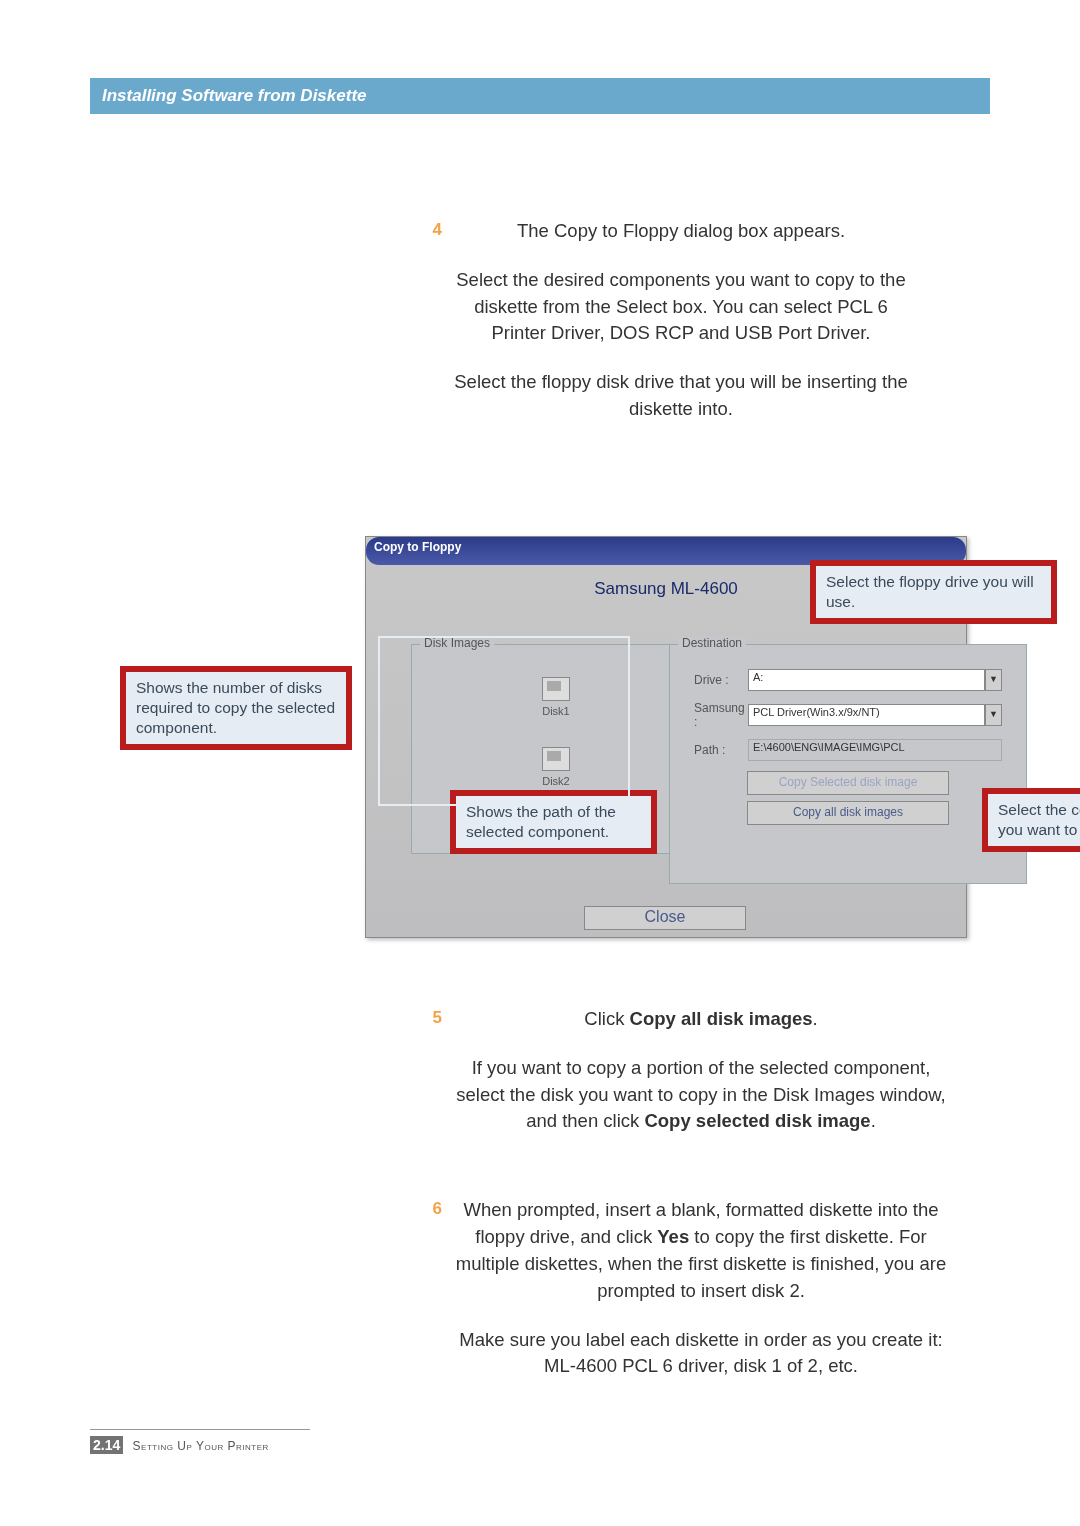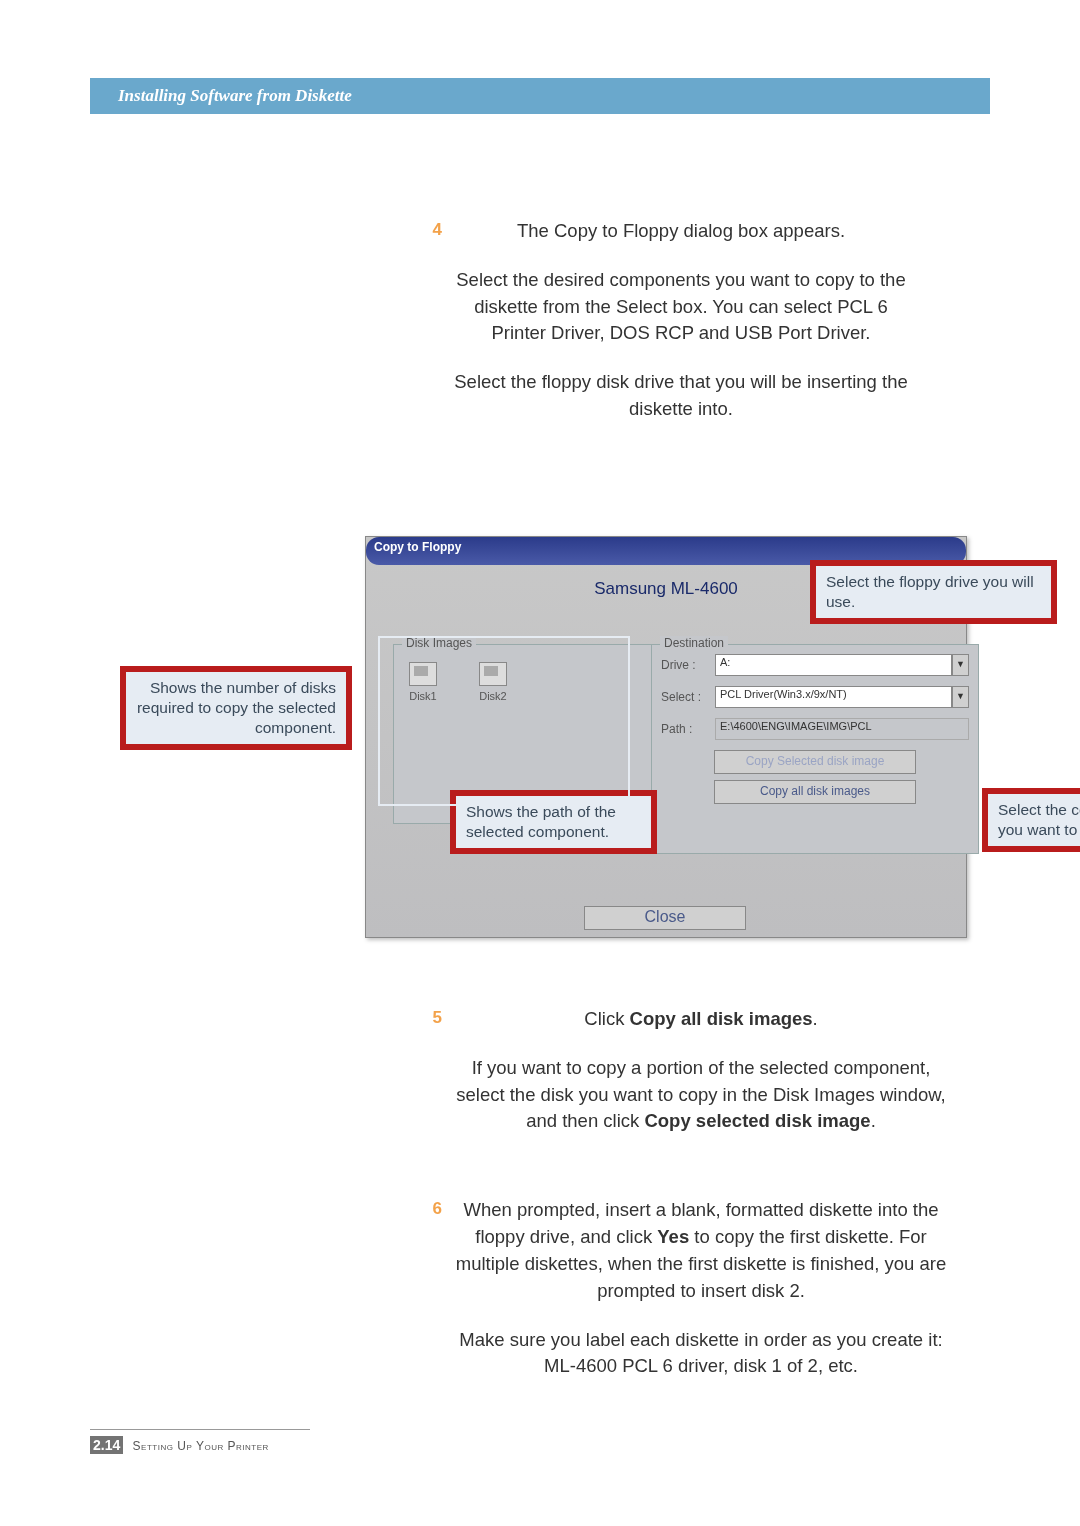--- a/index.html
+++ b/index.html
@@ -20,22 +20,21 @@
   }
   .header-bar {
     position: absolute;
     left: 90px;
     right: 90px;
     top: 78px;
     height: 36px;
     background: #6aa8cc;
     display: flex;
     align-items: center;
-    padding-left: 28px;
-    font-family: Liberation Serif, serif;
+    padding-left: 12px;
   }
   .header-bar span {
     color: #fff;
     font-style: italic;
     font-weight: bold;
     font-size: 17px;
   }
   .content {
     position: absolute;
     left: 420px;
@@ -97,22 +96,22 @@
   }
   .brand {
     text-align: center;
     font-weight: normal;
     font-size: 17px;
     color: #1a2a6a;
     padding: 14px 0 10px;
   }
   .group {
     border: 1px solid #9aa;
-    margin: 0 10px 8px;
-    padding: 9px;
+    margin: 0 28px 8px;
+    padding: 24px;
     position: relative;
     background: #c5c7cb;
   }
   .group-title {
     position: absolute;
     top: -9px;
     left: 8px;
     background: #c5c7cb;
     font-size: 12px;
     color: #555;
@@ -127,22 +126,23 @@
   }
   .group-right {
     position: absolute;
     left: 276px;
     top: 108px;
     width: 308px;
     height: 190px;
   }
   .disk-icons {
     display: flex;
-    gap: 42px;
+    gap: 30px;
     padding: 8px 6px;
+    flex-direction: column;
   }
   .disk-icon {
     text-align: center;
     font-size: 11px;
     color: #555;
   }
   .disk-icon .sq {
     width: 26px;
     height: 22px;
     background: #ddd;
@@ -225,21 +225,20 @@
     border: 6px solid #b91c1c;
     padding: 6px 10px;
     font-size: 15.5px;
     color: #3a4a5a;
     line-height: 1.3;
   }
   .callout-left {
     left: 120px;
     top: 666px;
     width: 200px;
-    text-align: right;
   }
   .callout-path {
     left: 450px;
     top: 790px;
     width: 175px;
   }
   .callout-top-right {
     left: 810px;
     top: 560px;
     width: 215px;
@@ -339,21 +338,21 @@
       </div>
 
       <div class="group group-right">
         <div class="group-title">Destination</div>
         <div class="dest-row">
           <span class="lbl">Drive :</span>
           <span class="field">A:</span>
           <span class="dd">▼</span>
         </div>
         <div class="dest-row">
-          <span class="lbl">Select :</span>
+          <span class="lbl">Samsung :</span>
           <span class="field">PCL Driver(Win3.x/9x/NT)</span>
           <span class="dd">▼</span>
         </div>
         <div class="dest-row">
           <span class="lbl">Path :</span>
           <span class="field" style="background:#c5c7cb;border-color:#aaa;">E:\4600\ENG\IMAGE\IMG\PCL</span>
         </div>
         <div class="dlg-btn disabled">Copy Selected disk image</div>
         <div class="dlg-btn">Copy all disk images</div>
       </div>

